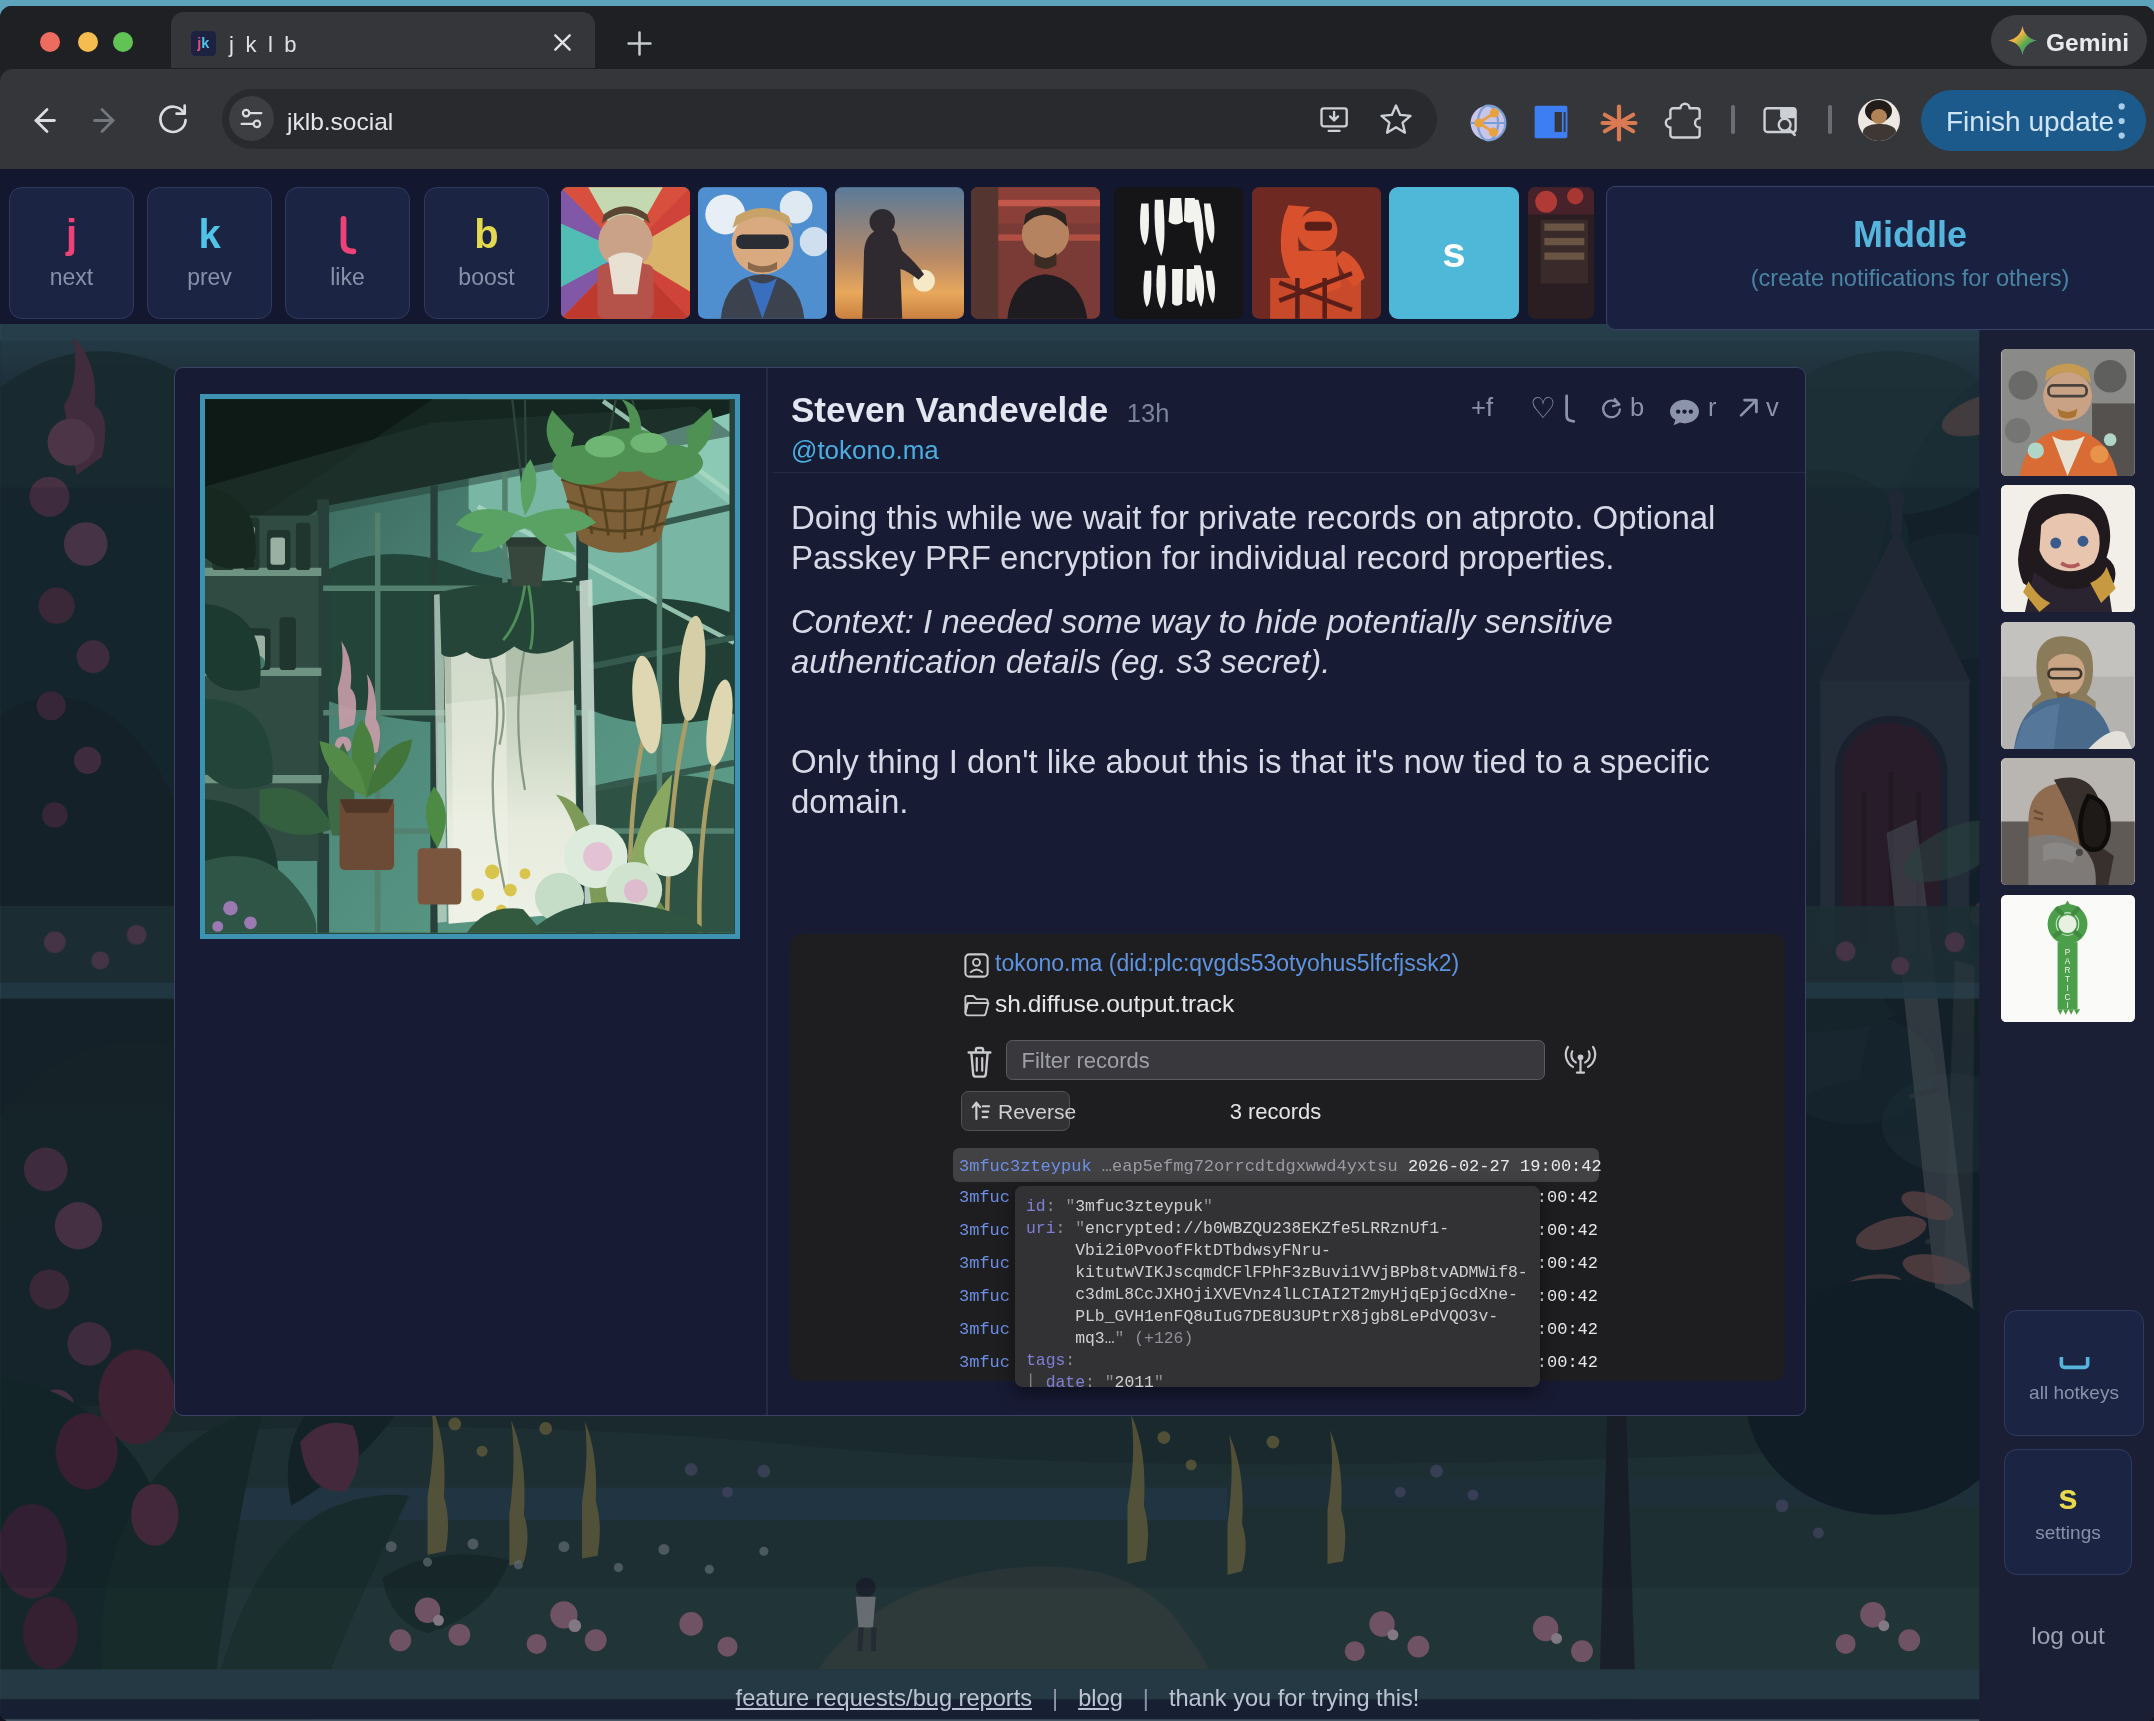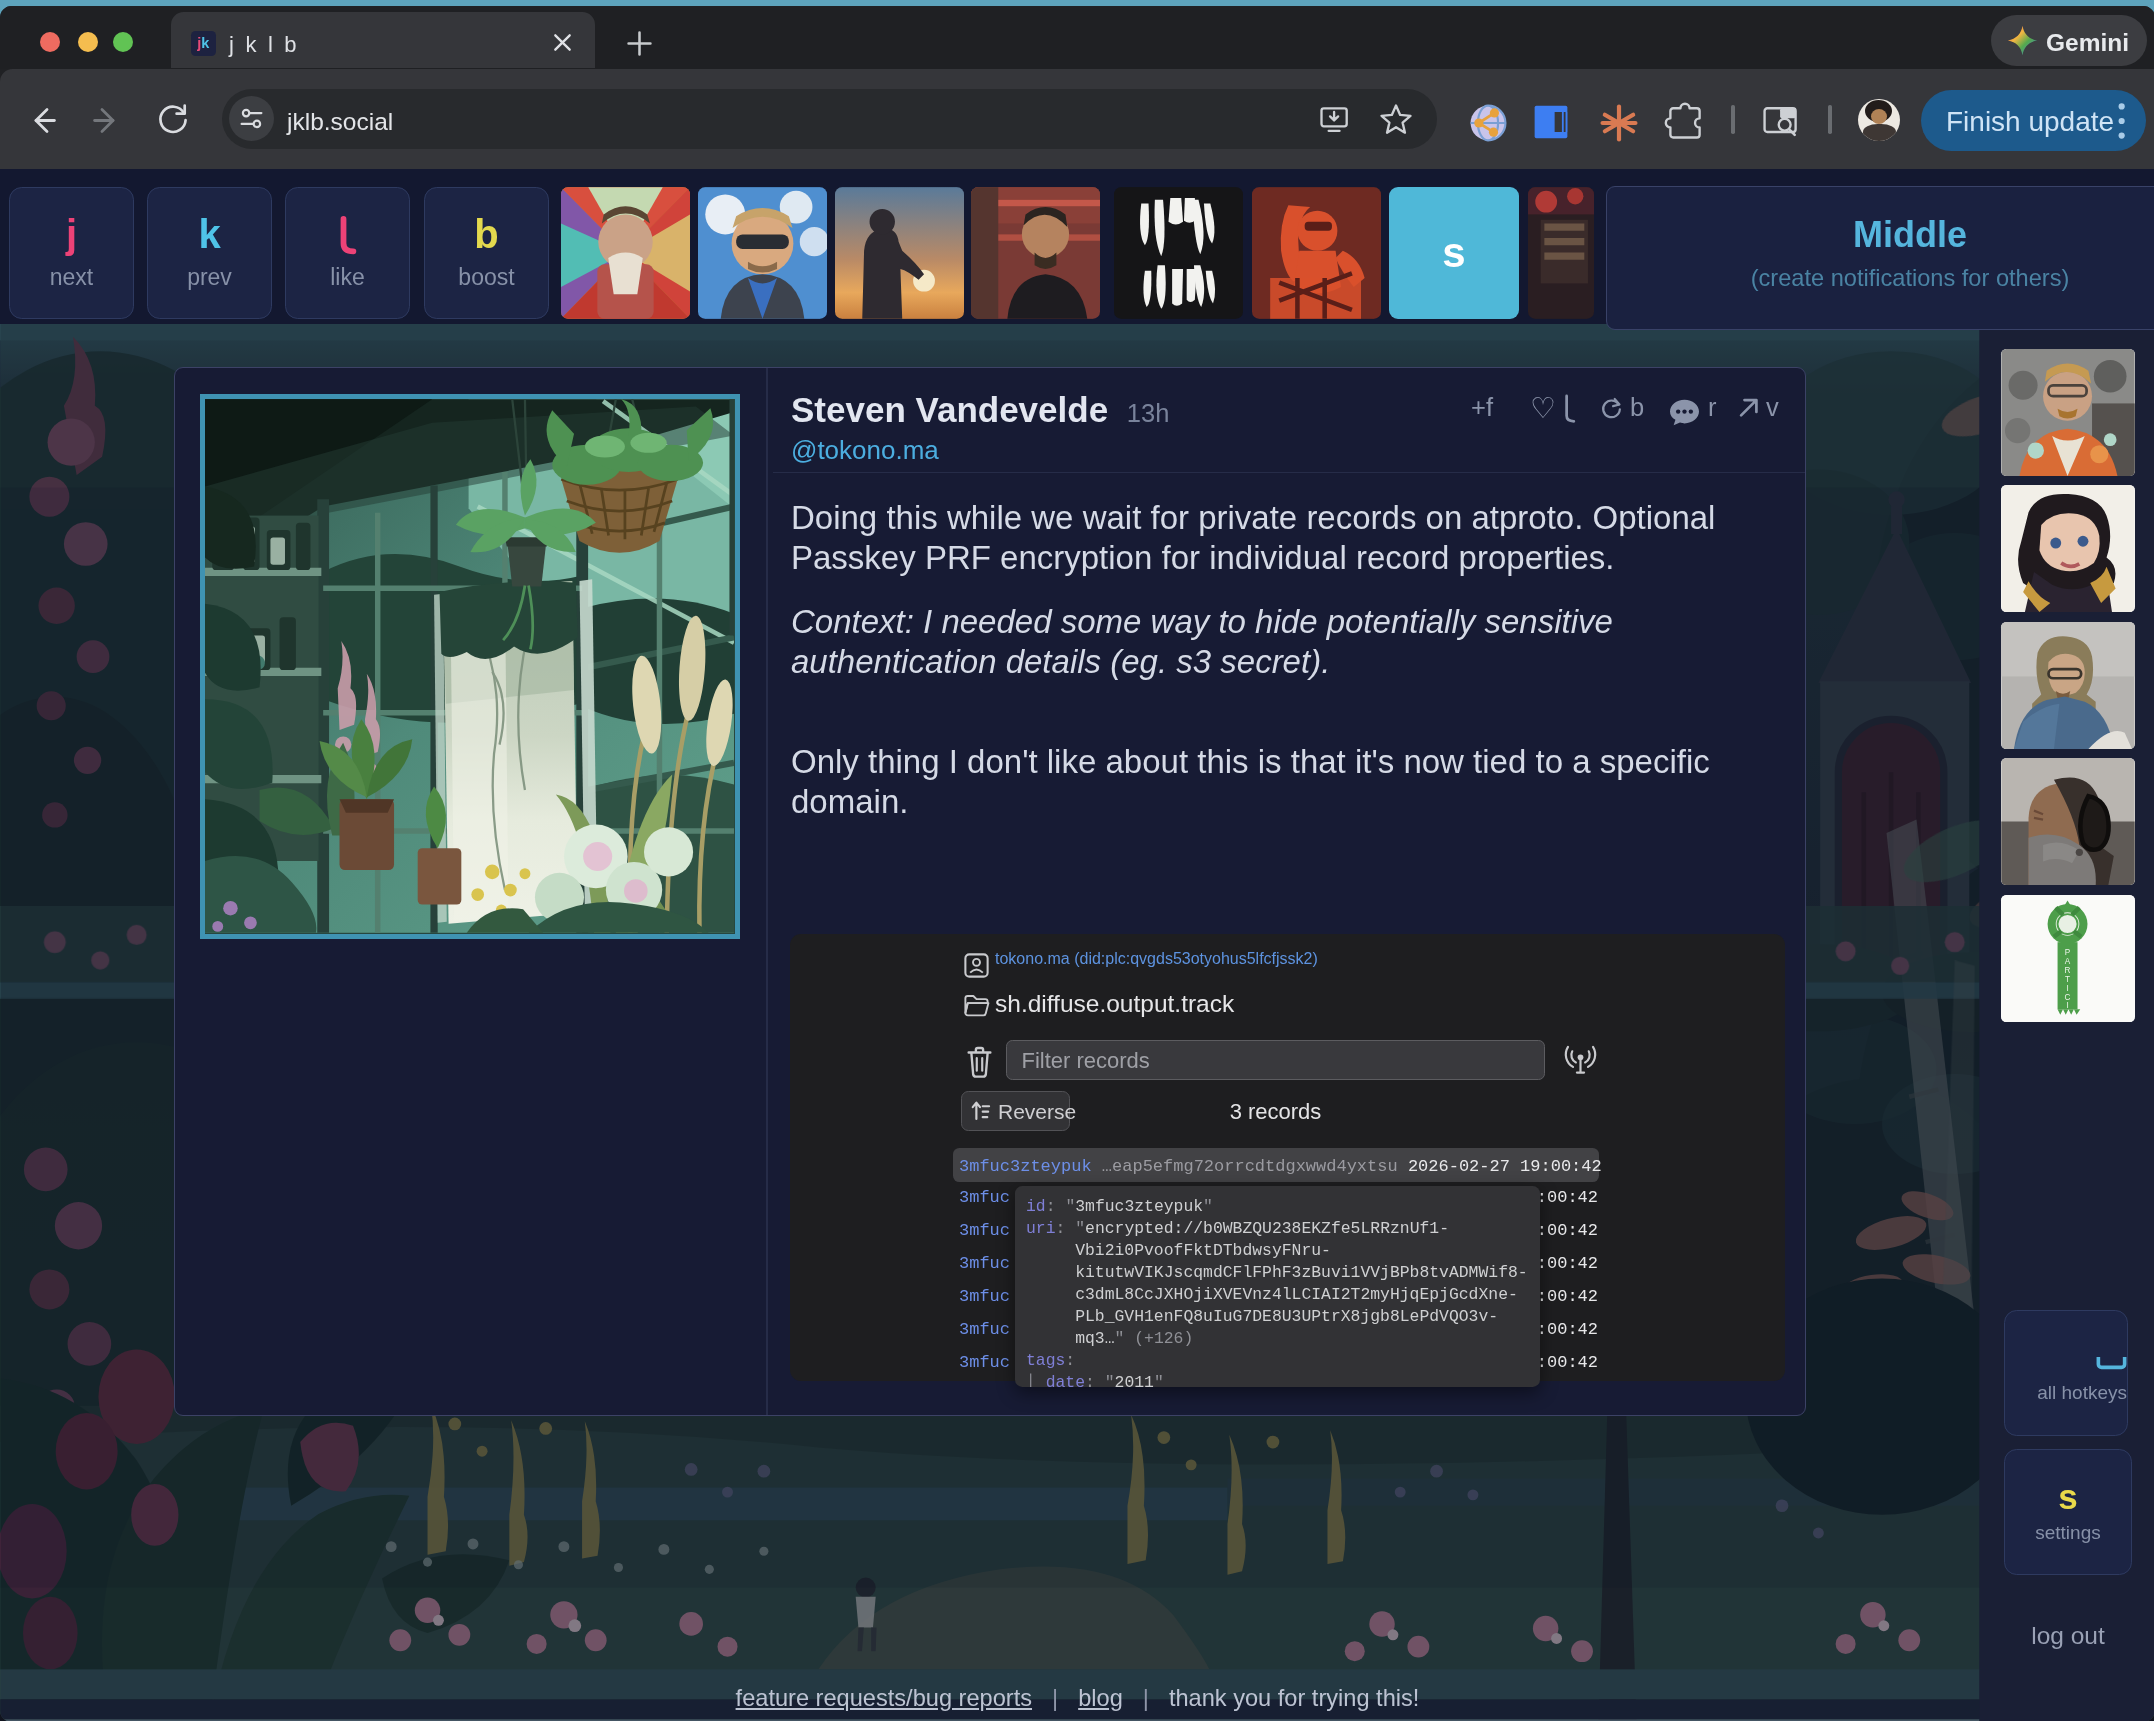--- a/index.html
+++ b/index.html
@@ -734,21 +734,21 @@
 
       <div class="abs" style="left:615px;top:566px;width:995px;height:447px;background:#1e1e20;border-radius:11px;">
 
         <div class="abs" style="left:173px;top:18px;width:27px;height:27px;">
           <svg width="27" height="27" viewBox="0 0 34 34">
               <rect x="3" y="3" width="28" height="28" rx="5" stroke="#c9cacd" stroke-width="2.6" fill="none"></rect>
               <circle cx="17" cy="13" r="4.4" stroke="#c9cacd" stroke-width="2.4" fill="none"></circle>
               <path d="M9 26 q8 -8 16 0" stroke="#c9cacd" stroke-width="2.4" fill="none"></path>
             </svg>
         </div>
-        <div class="abs" style="left:205px;top:16.4px;font-size:16px;color:#5d93e0;">tokono.ma (did:plc:qvgds53otyohus5lfcfjssk2)</div>
+        <div class="abs" style="left:205px;top:16.4px;font-size:23px;color:#5d93e0;">tokono.ma (did:plc:qvgds53otyohus5lfcfjssk2)</div>
 
         <div class="abs" style="left:173px;top:58px;width:27px;height:27px;">
           <svg width="27" height="27" viewBox="0 0 34 34">
               <path d="M3 8 a3 3 0 0 1 3 -3 h7 l4 4 h11 a3 3 0 0 1 3 3 v2 H6 l-3 12 Z" stroke="#c9cacd" stroke-width="2.4" fill="none" stroke-linejoin="round"></path>
               <path d="M6 14 h26 l-3.4 13 a3 3 0 0 1 -3 2.4 H6 a3 3 0 0 1 -3 -3 Z" stroke="#c9cacd" stroke-width="2.4" fill="none" stroke-linejoin="round"></path>
             </svg>
         </div>
         <div class="abs" style="left:205px;top:56px;font-size:24.5px;color:#e6e6e8;">sh.diffuse.output.track</div>
 
         <div class="abs" style="left:175px;top:111px;width:29px;height:35px;">
@@ -875,21 +875,21 @@
           <text x="73" y="76" text-anchor="middle" font-size="9" fill="#eef5ea">A</text>
           <text x="73" y="86" text-anchor="middle" font-size="9" fill="#eef5ea">R</text>
           <text x="73" y="96" text-anchor="middle" font-size="9" fill="#eef5ea">T</text>
           <text x="73" y="106" text-anchor="middle" font-size="9" fill="#eef5ea">I</text>
           <text x="73" y="116" text-anchor="middle" font-size="9" fill="#eef5ea">C</text>
           <text x="73" y="125" text-anchor="middle" font-size="9" fill="#eef5ea">I</text>
         </g>
       </svg>
     </div>
 
-    <div class="abs" style="left:2004px;top:1141px;width:124px;height:126px;background:#1c2444;border:1.8px solid #2e3a60;border-radius:12.7px;text-align:right;">
+    <div class="abs" style="left:2004px;top:1141px;width:140px;height:126px;background:#1c2444;border:1.8px solid #2e3a60;border-radius:12.7px;text-align:center;">
       <svg width="31" height="14.5" viewBox="0 0 34 16" style="margin-top:45px;">
           <path d="M2.5 1 V9 a3.5 3.5 0 0 0 3.5 3.5 H28 a3.5 3.5 0 0 0 3.5 -3.5 V1" stroke="#55b5dd" stroke-width="4" fill="none"></path>
         </svg>
       <div style="margin-top:9px;font-size:19px;color:#8791a8;">all hotkeys</div>
     </div>
     <div class="abs" style="left:2004px;top:1280px;width:128px;height:126px;background:#1c2444;border:1.8px solid #2e3a60;border-radius:12.7px;text-align:center;">
       <div style="margin-top:27px;font-size:35px;font-weight:bold;color:#e9d94a;">s</div>
       <div style="margin-top:5.5px;font-size:19px;color:#8791a8;">settings</div>
     </div>
     <div class="abs" style="left:2004px;top:1453px;width:128px;text-align:center;font-size:24.5px;color:#9aa1b5;">log out</div>

